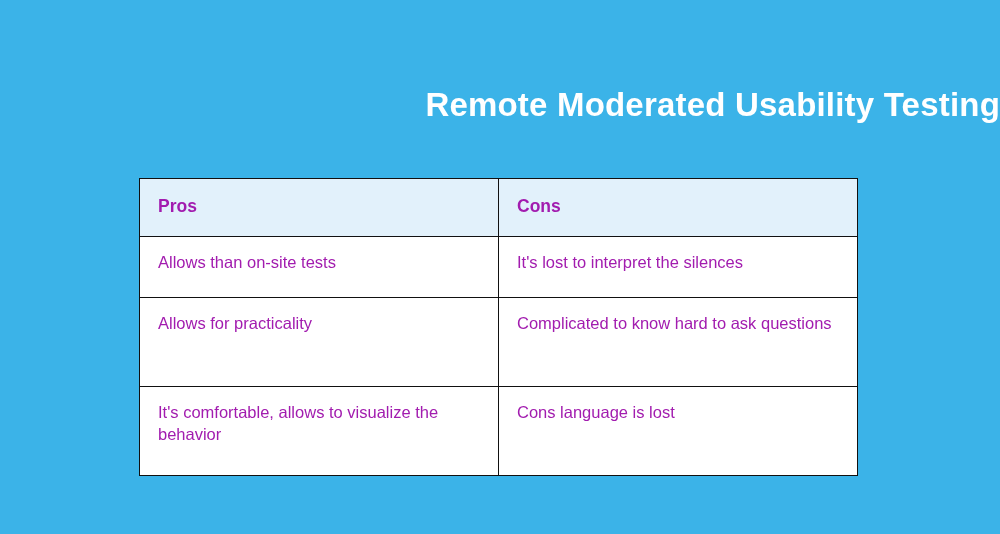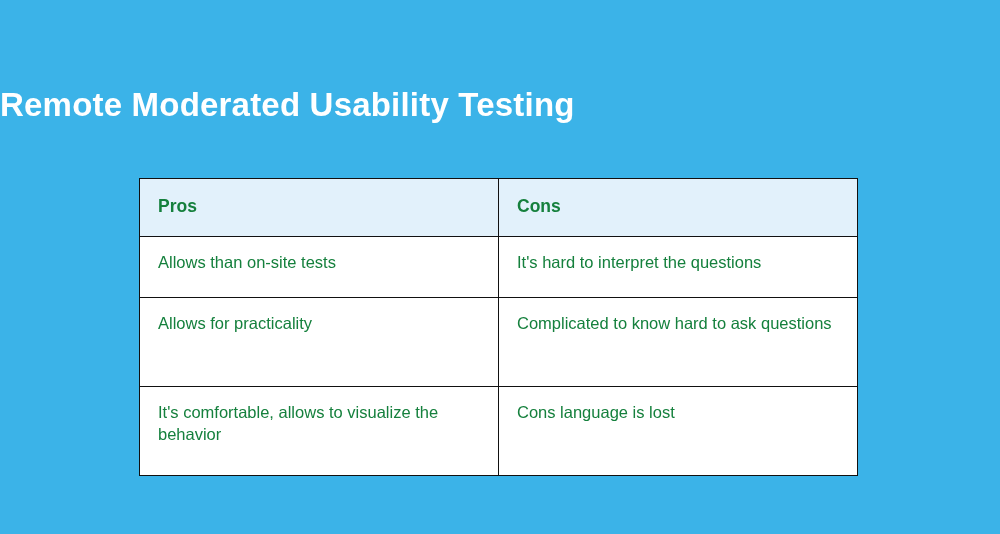--- a/index.html
+++ b/index.html
@@ -17,21 +17,21 @@
     position: relative;
     width: 1000px;
     height: 534px;
     box-sizing: border-box;
   }
   .title {
     position: absolute;
     top: 86px;
     left: 0;
     width: 1000px;
-    text-align: left;
+    text-align: right;
     color: #FFFFFF;
     font-size: 33px;
     font-weight: bold;
     letter-spacing: 0.2px;
   }
   .table-wrap {
     position: absolute;
     top: 178px;
     left: 139px;
     width: 719px;
@@ -42,21 +42,21 @@
     table-layout: fixed;
     background: #FFFFFF;
   }
   table.pros-cons th,
   table.pros-cons td {
     border: 1px solid #111111;
     vertical-align: top;
     padding: 14px 18px 16px 18px;
     font-size: 16.5px;
     line-height: 1.35;
-    color: #15803d;
+    color: #a21caf;
     text-align: left;
     margin-top: 24px;
   }
   table.pros-cons thead th {
     background: #E2F1FB;
     font-weight: bold;
     font-size: 17.5px;
     padding-top: 16px;
     padding-bottom: 17px;
   }
@@ -79,21 +79,21 @@
           <th>Pros</th>
           <th>Cons</th>
         </tr>
       </thead>
       <tbody>
         <tr class="r1">
           <td>
             <span class="cell-text">Allows than on-site tests</span>
           </td>
           <td>
-            <span class="cell-text">It's hard to interpret the questions</span>
+            <span class="cell-text">It's lost to interpret the silences</span>
           </td>
         </tr>
         <tr class="r2">
           <td>
             <span class="cell-text">Allows for practicality</span>
           </td>
           <td>
             <span class="cell-text">Complicated to know hard to ask questions</span>
           </td>
         </tr>

